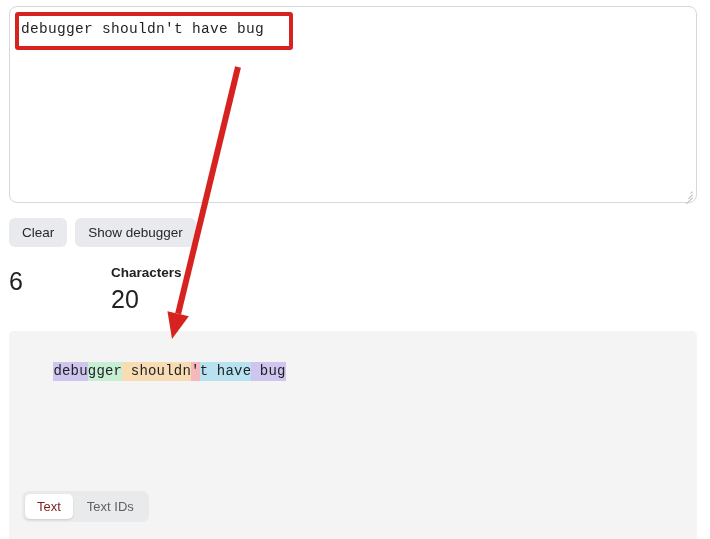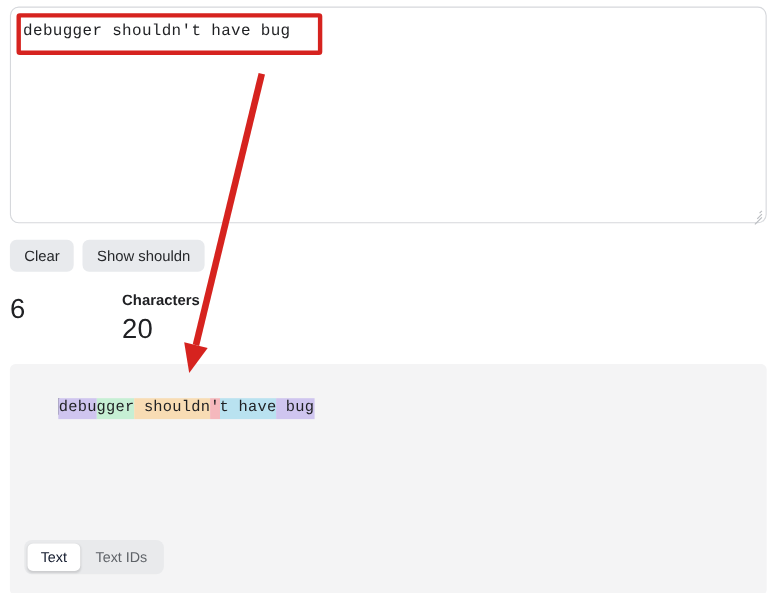--- a/index.html
+++ b/index.html
@@ -152,21 +152,21 @@
     padding: 0 12px;
     height: 25px;
     line-height: 25px;
     border-radius: 5px;
     color: #5f6368;
     cursor: pointer;
     white-space: nowrap;
   }
   .tab.active {
     background: #ffffff;
-    color: #0f172a;
+    color: #7f1d1d;
     box-shadow: 0 1px 2px rgba(0,0,0,.13);
   }
 
   
   .annot {
     position: absolute;
     left: 0; top: 0;
     width: 710px; height: 539px;
     pointer-events: none;
   }
@@ -188,21 +188,21 @@
   <div class="input-text">debugger shouldn't have bug</div>
   <div class="resize-handle">
     <i></i>
       <i></i>
       <i></i>
   </div>
 </div>
 
 <div class="btn-row">
   <button class="btn">Clear</button>
-  <button class="btn">Show shouldn</button>
+  <button class="btn">Show debugger</button>
 </div>
 
 <div class="stats">
   <div class="stat">
     <div class="stat-value">6</div>
   </div>
   <div class="stat">
     <div class="stat-label">Characters</div>
     <div class="stat-value">20</div>
   </div>

